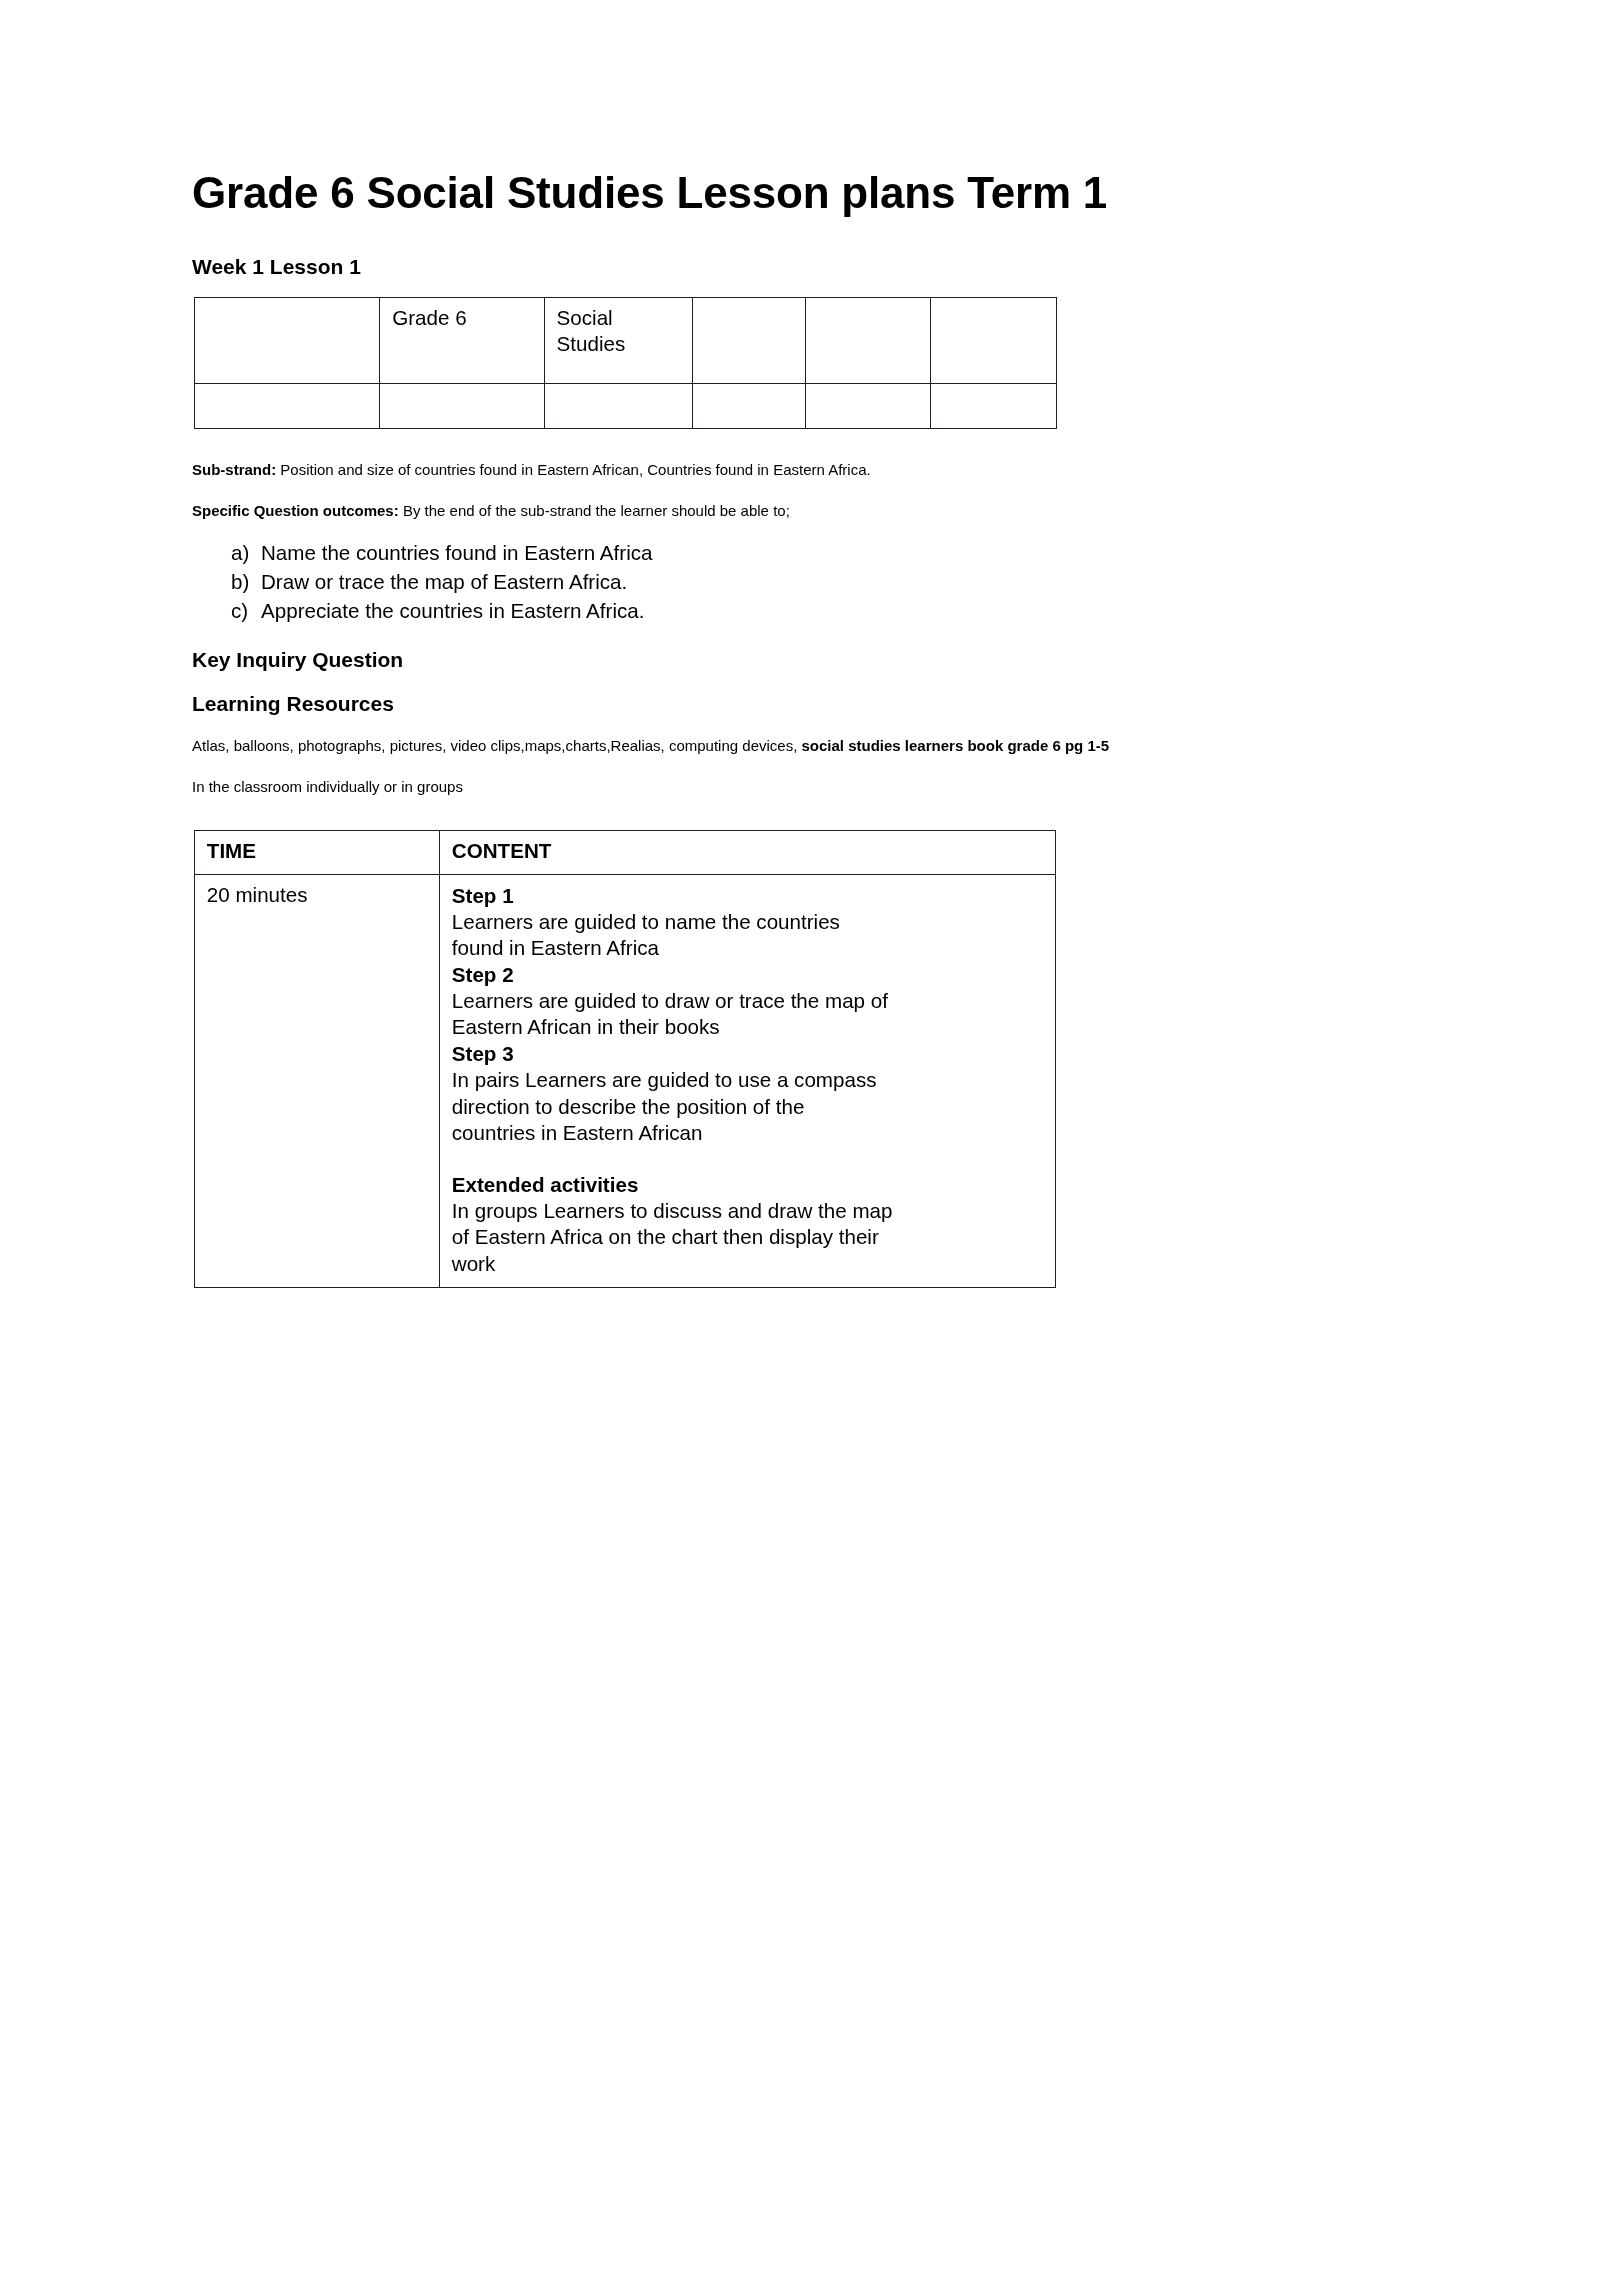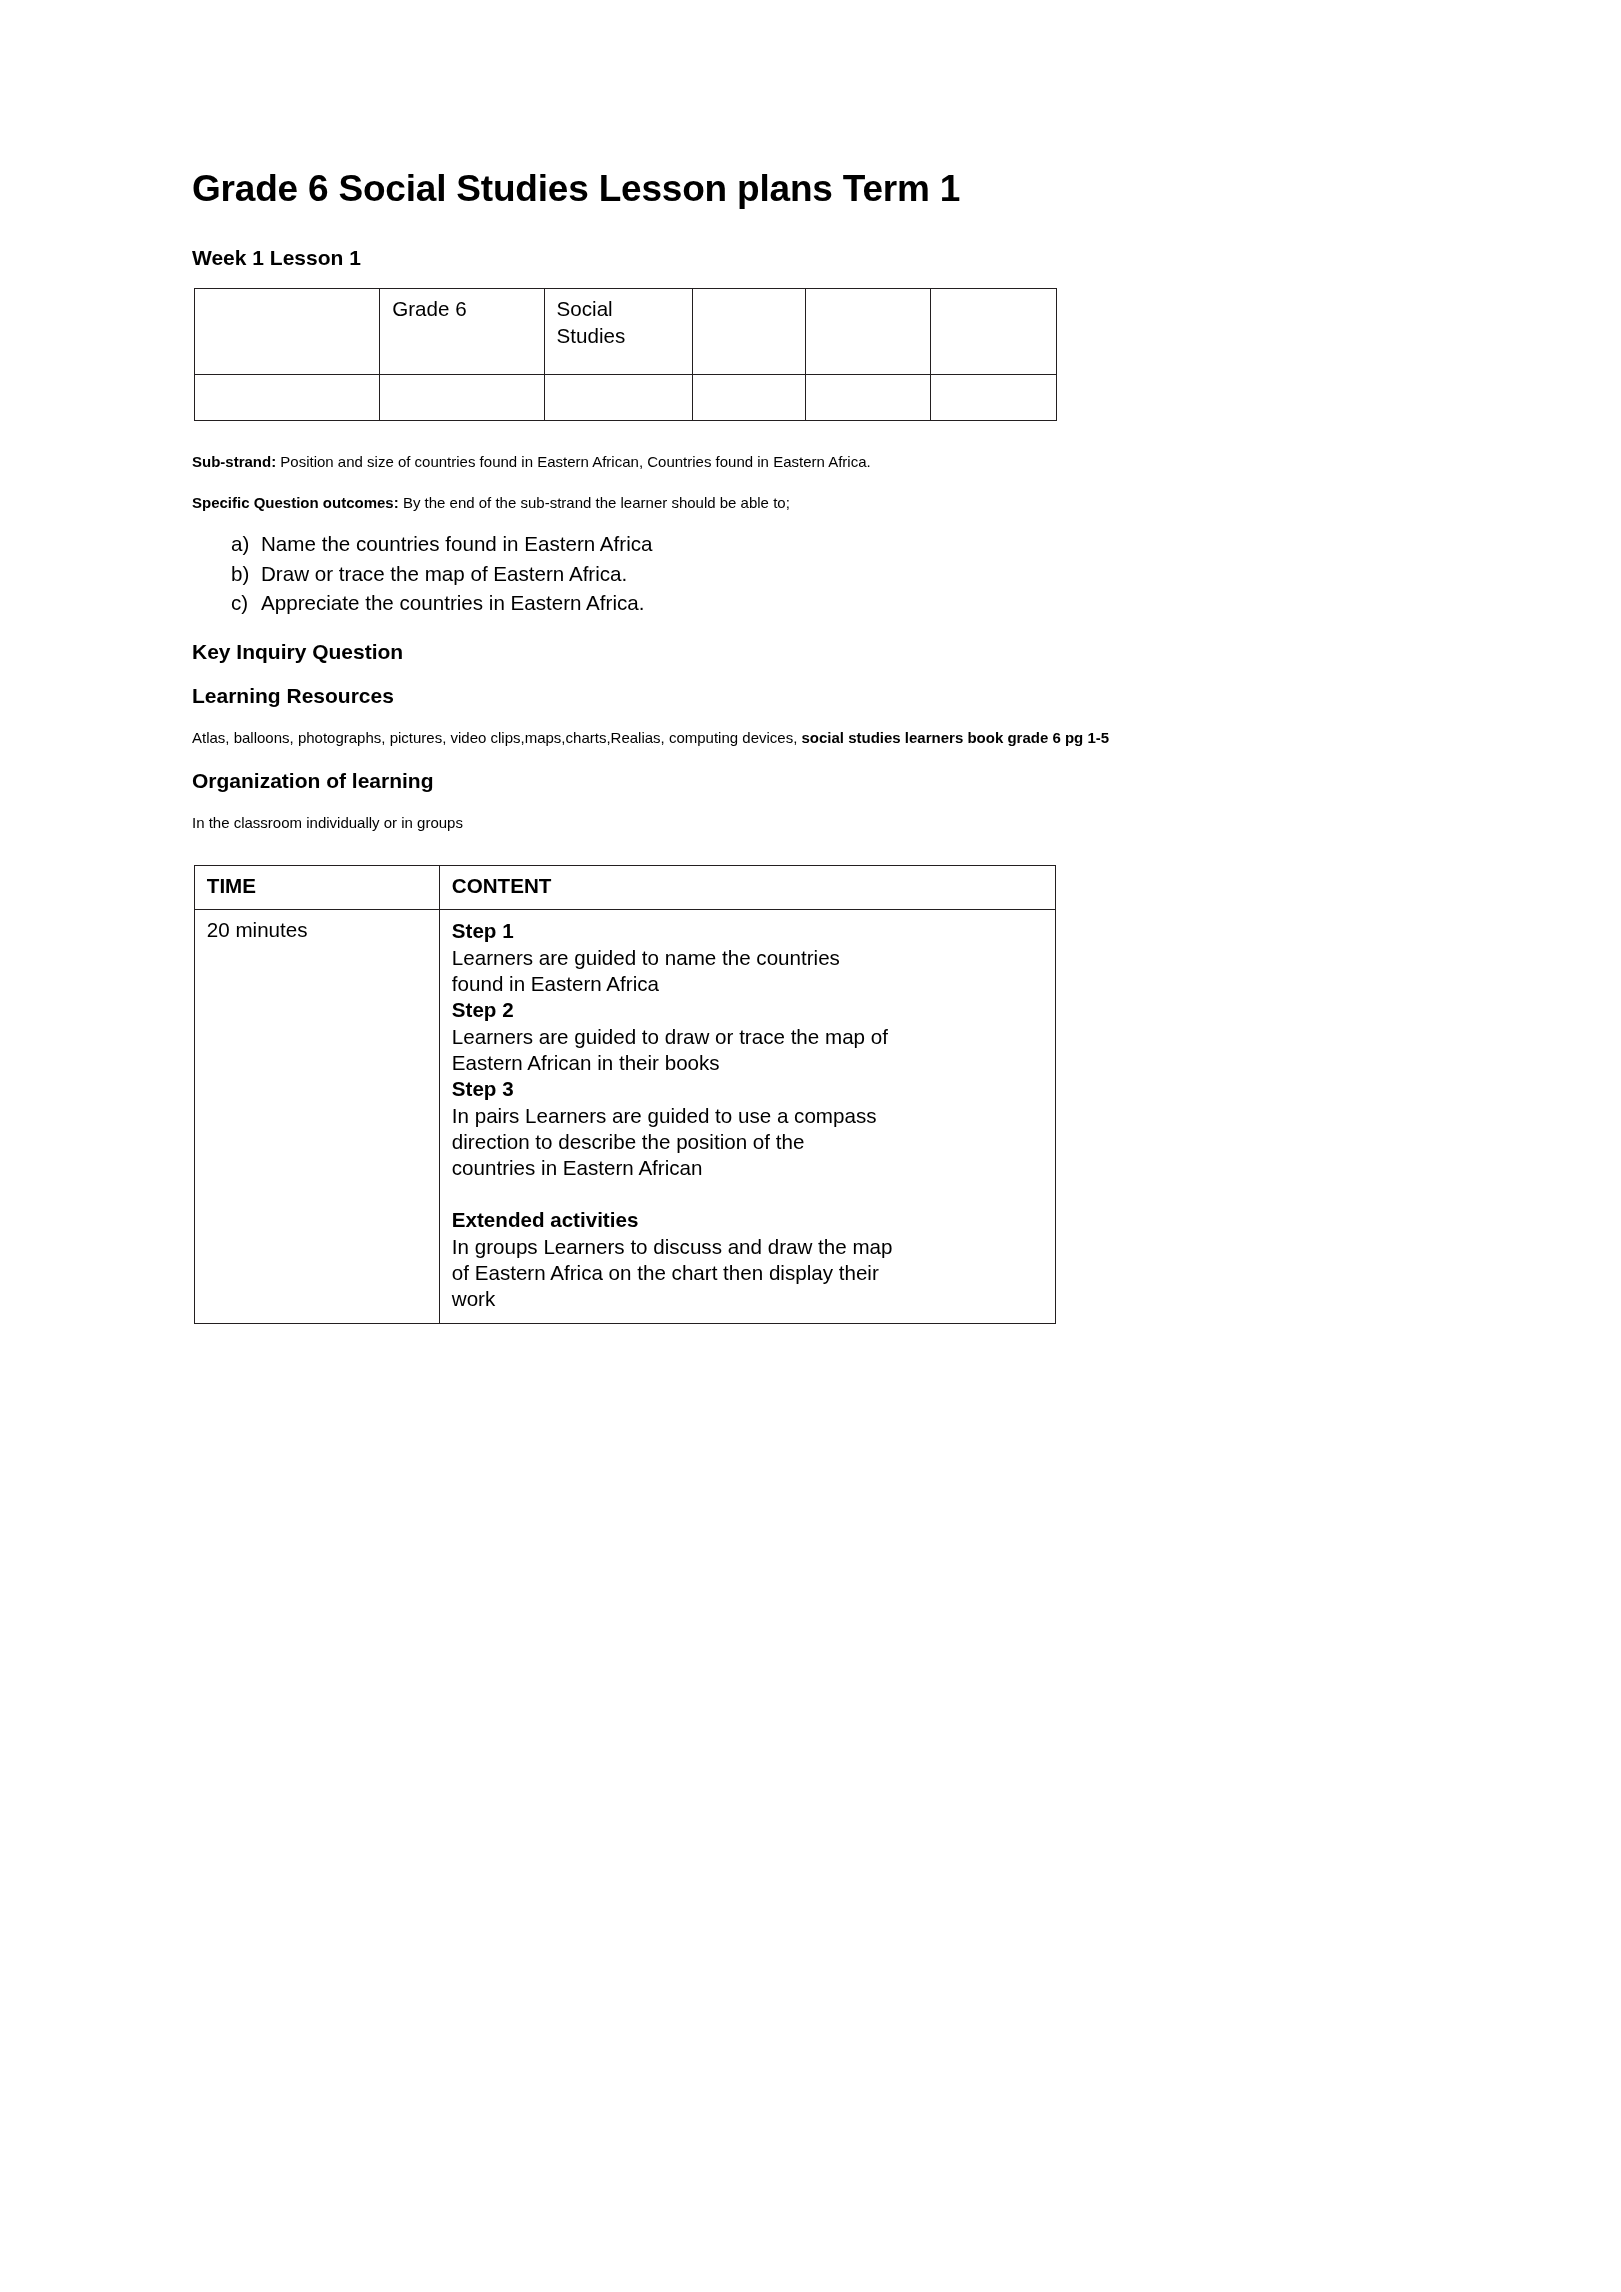--- a/index.html
+++ b/index.html
@@ -19,21 +19,21 @@
   }
   .content {
     position: absolute;
     left: 192px;
     top: 167px;
     width: 1264px;
   }
 
   
   .doc-title {
-    font-size: 37px;
+    font-size: 44px;
     font-weight: bold;
     line-height: 1.2;
     letter-spacing: -0.2px;
     margin: 0 0 33px 0;
     white-space: nowrap;
   }
   .sub-head {
     font-size: 21px;
     font-weight: bold;
     line-height: 1.35;
@@ -169,21 +169,20 @@
         <span class="marker">c)</span>
         <span>Appreciate the countries in Eastern Africa.</span>
       </li>
     </ul>
 
     <div class="sub-head">Key Inquiry Question</div>
 
     <div class="sub-head">Learning Resources</div>
     <p class="para"><span>Atlas, balloons, photographs, pictures, video clips,maps,charts,Realias, computing devices, </span><b>social studies learners book grade 6 pg 1-5</b></p>
 
-    <div class="sub-head">Organization of learning</div>
     <p class="para">In the classroom individually or in groups</p>
 
     <div class="spacer-14"></div>
 
     <table class="doc-table" id="org-table">
       <colgroup>
           <col class="c-time2">
           <col class="c-content">
         </colgroup>
       <tbody>

